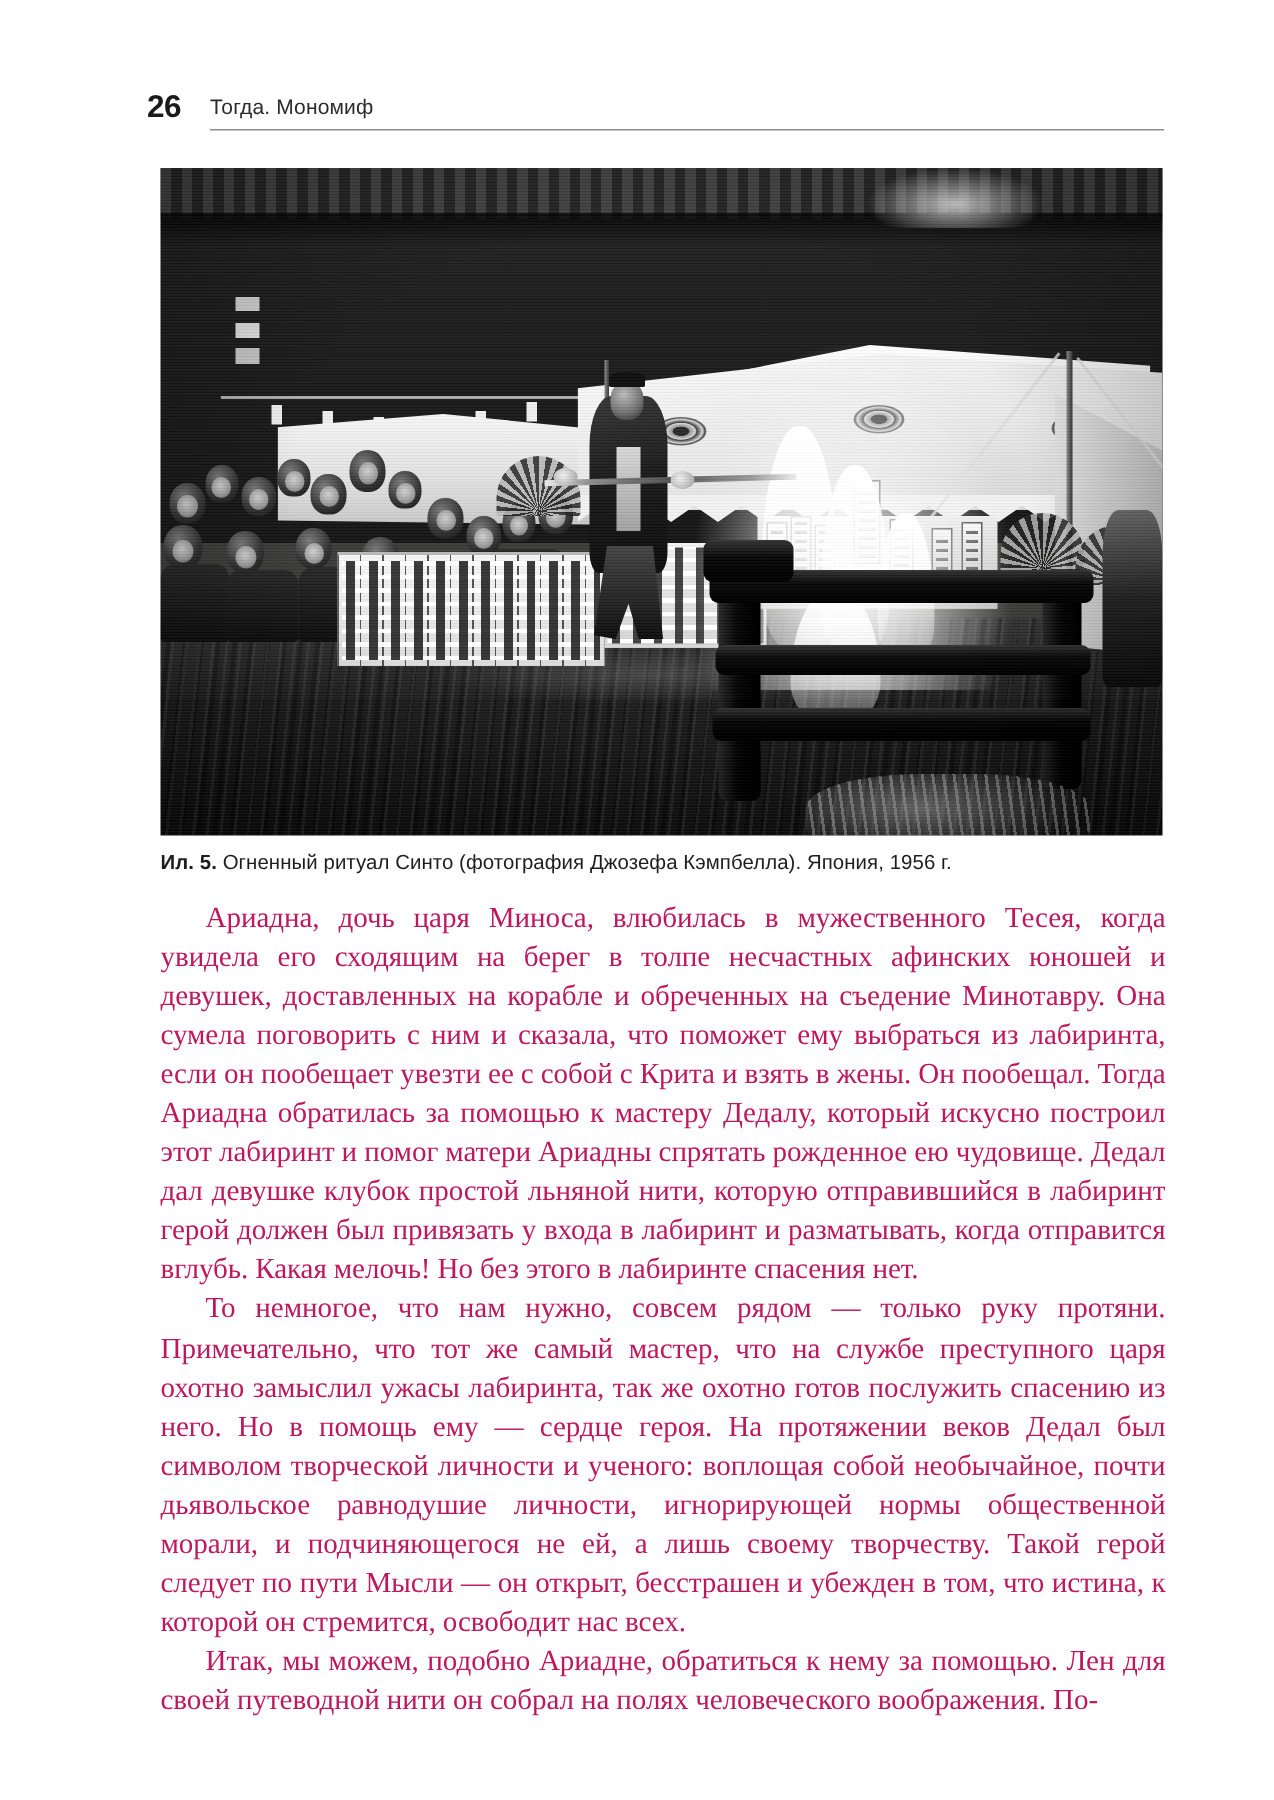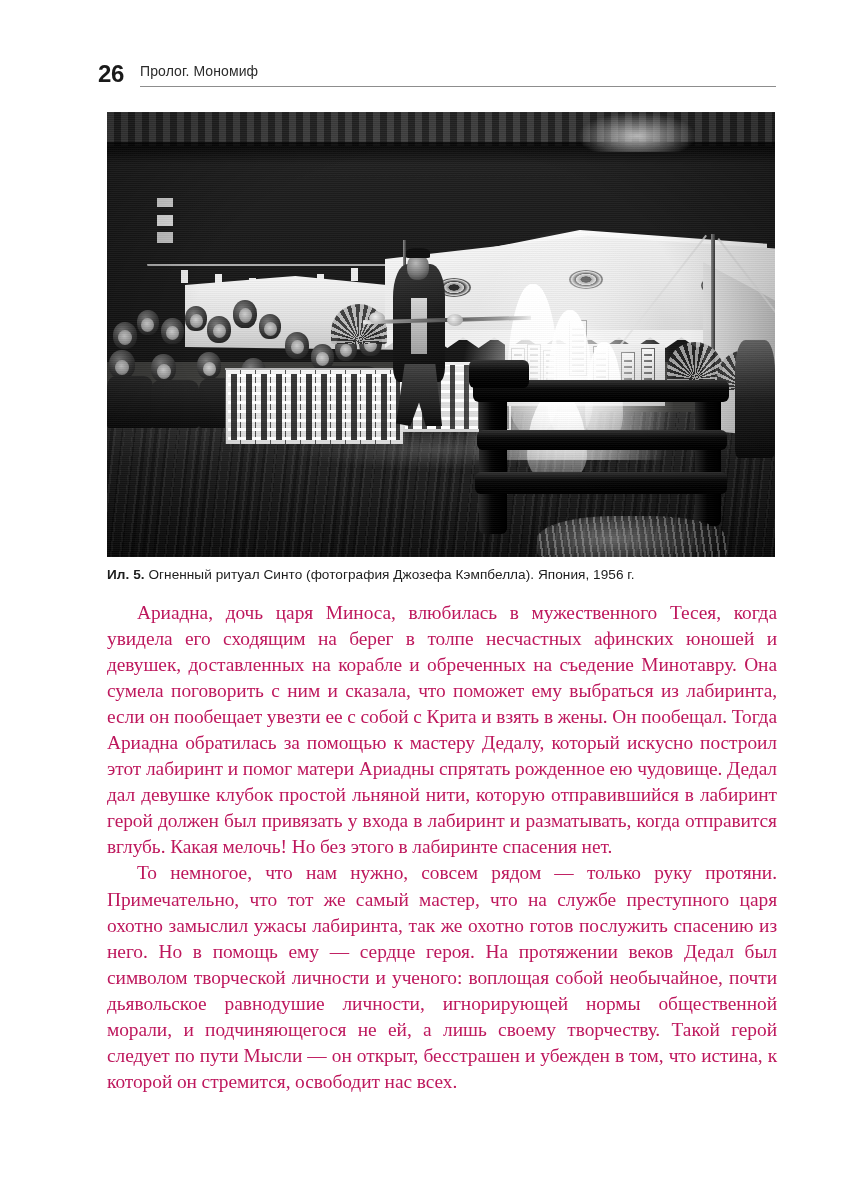--- a/index.html
+++ b/index.html
@@ -31,21 +31,21 @@
     top: 60px;
     width: 680px;
     height: 30px;
   }
   .folio {
     position: absolute;
     left: 0;
     top: 0px;
     font-family: "Liberation Sans", sans-serif;
     font-weight: bold;
-    font-size: 24px;
+    font-size: 21px;
     letter-spacing: -0.3px;
     color: #1a1a1a;
   }
   .running-title {
     position: absolute;
     left: 42px;
     top: 3px;
     font-family: "Liberation Sans", sans-serif;
     font-size: 14px;
     color: #2b2b2b;
@@ -459,21 +459,21 @@
     hyphens: manual;
   }
 </style>
 </head>
 <body>
 
 <div class="page">
 
   <div class="header">
     <div class="folio">26</div>
-    <div class="running-title">Пролог. Мономиф</div>
+    <div class="running-title">Тогда. Мономиф</div>
     <div class="header-rule"></div>
   </div>
 
   <div class="figure">
     <div class="photo">
 
       <div class="ph-wall"></div>
       <div class="ph-roof"></div>
       <div class="ph-roof-shadow"></div>
       <div class="ph-sky-glow"></div>
@@ -595,15 +595,16 @@
     </div>
   </div>
 
   <div class="caption">
     <span class="cap-label">Ил. 5.</span><span> Огненный ритуал Синто (фотография Джозефа Кэмпбелла). Япония, 1956 г.</span>
   </div>
 
   <div class="body-text">
     <p>Ариадна, дочь царя Миноса, влюбилась в мужественного Тесея, когда увидела его сходящим на берег в толпе несчастных афинских юношей и девушек, доставленных на корабле и обреченных на съедение Минотавру. Она сумела поговорить с ним и сказала, что поможет ему выбраться из лабиринта, если он пообещает увезти ее с собой с Крита и взять в жены. Он пообещал. Тогда Ариадна обратилась за помощью к мастеру Дедалу, который искусно построил этот лабиринт и помог матери Ариадны спрятать рожденное ею чудовище. Дедал дал девушке клубок простой льняной нити, которую отправившийся в лабиринт герой должен был привязать у входа в лабиринт и разматывать, когда отправится вглубь. Какая мелочь! Но без этого в лабиринте спасения нет.</p>
     <p>То немногое, что нам нужно, совсем рядом — только руку протяни. Примечательно, что тот же самый мастер, что на службе преступного царя охотно замыслил ужасы лабиринта, так же охотно готов послужить спасению из него. Но в помощь ему — сердце героя. На протяжении веков Дедал был символом творческой личности и ученого: воплощая собой необычайное, почти дьявольское равнодушие личности, игнорирующей нормы общественной морали, и подчиняющегося не ей, а лишь своему творчеству. Такой герой следует по пути Мысли — он открыт, бесстрашен и убежден в том, что истина, к которой он стремится, освободит нас всех.</p>
+    <p>Итак, мы можем, подобно Ариадне, обратиться к нему за помощью. Лен для своей путеводной нити он собрал на полях человеческого воображения. По-</p>
   </div>
 
 </div>
 
 </body></html>

